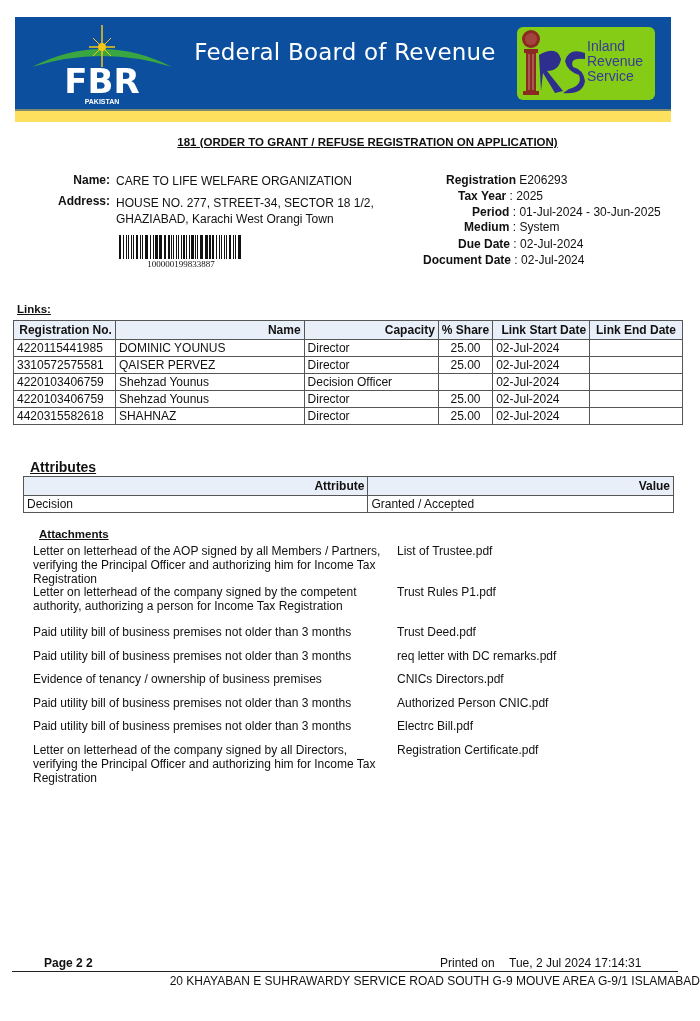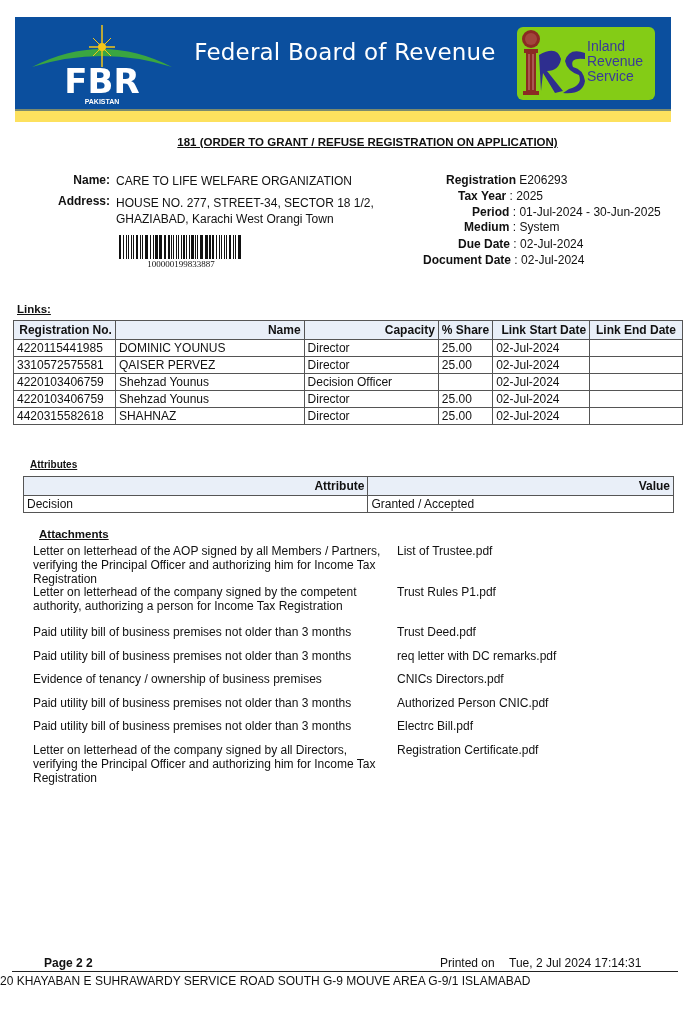--- a/index.html
+++ b/index.html
@@ -38,34 +38,34 @@
 
   .rinfo { position: absolute; font-size: 12px; white-space: nowrap; }
   .rinfo b { font-weight: bold; }
 
   
   #links-heading { left: 17px; top: 303px; font-weight: bold; font-size: 11.5px; text-decoration: underline; }
   table { border-collapse: collapse; position: absolute; font-size: 12px; }
   td, th { border: 1px solid #555; padding: 0 3px; height: 16px; white-space: nowrap; }
   th { background: #e9eff8; text-align: right; font-weight: bold; height: 18px; }
   #links-table { left: 13px; top: 320px; width: 670px; }
-  .num { text-align: left; }
-
-  #attr-heading { left: 30px; top: 459px; font-weight: bold; font-size: 10px; text-decoration: underline; }
+  .num { text-align: center; }
+
+  #attr-heading { left: 30px; top: 459px; font-weight: bold; font-size: 14px; text-decoration: underline; }
   #attr-table { left: 23px; top: 476px; width: 651px; }
 
   #att-heading { left: 39px; top: 528px; font-weight: bold; font-size: 11.5px; text-decoration: underline; }
   .att-desc { position: absolute; left: 33px; width: 360px; font-size: 12px; line-height: 14px; }
   .att-file { position: absolute; left: 397px; font-size: 12px; line-height: 14px; }
 
   #footer-page { left: 44px; top: 956px; font-size: 12px; font-weight: bold; }
   #footer-printed-label { left: 440px; top: 956px; font-size: 12px; }
   #footer-printed { left: 509px; top: 956px; font-size: 12px; }
   #footer-line { left: 12px; top: 971px; width: 666px; height: 1px; background: #222; }
-  #footer-address { left: 0; top: 974px; width: 700px; text-align: left; font-size: 12px; }
+  #footer-address { left: 0; top: 974px; width: 700px; text-align: right; font-size: 12px; }
 </style>
 </head>
 <body>
 
 <div id="banner" class="abs">
   <div class="blue"></div>
   <div class="sep"></div>
   <div class="yellow"></div>
 
   <svg class="fbr-logo" viewBox="0 0 150 84">

